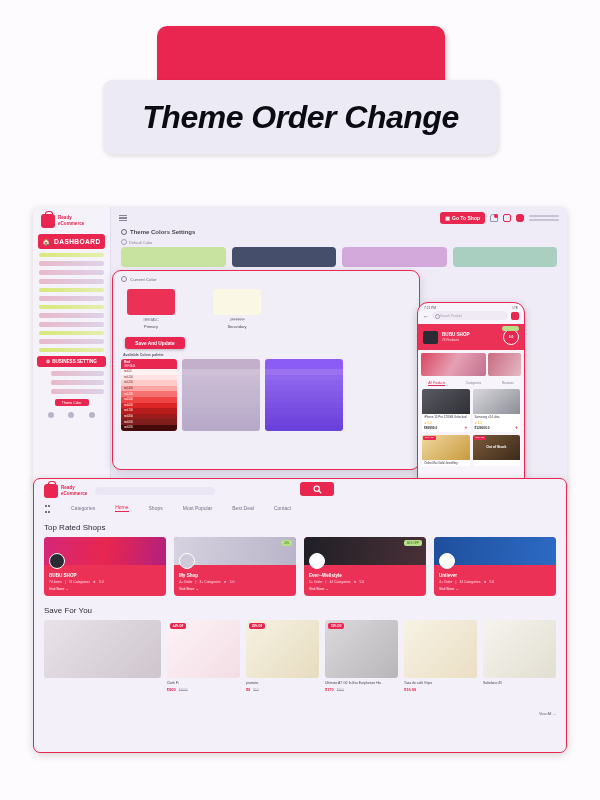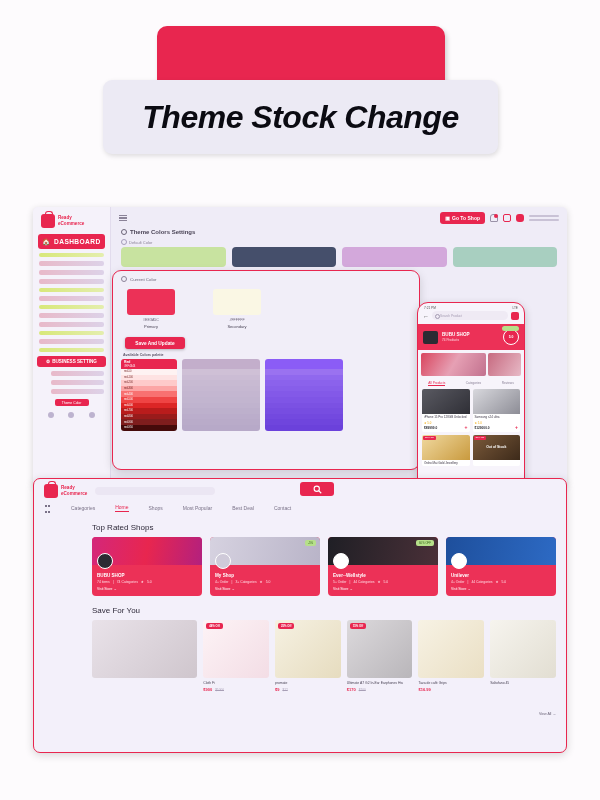--- a/index.html
+++ b/index.html
@@ -161,21 +161,21 @@
     background:#f3f0fa; border:1.3px solid #e8264f; border-radius:7px; overflow:hidden;
     box-shadow:0 2px 8px rgba(0,0,0,.16);
   }
   .st-top { display:flex;align-items:center;padding:5px 10px 0; gap:8px; }
   .st-search { width:120px;height:8px;background:#ebe6f3;border-radius:4px; }
   .st-search-btn { position:absolute; left:300px; top:482px; width:34px;height:14px;background:#e8264f;border-radius:3px; display:flex;align-items:center;justify-content:center; }
   .st-nav { display:flex;align-items:center;gap:20px;padding:4px 10px 5px; font-size:5px;color:#7a7288; }
   .st-nav .active { color:#e8264f; border-bottom:1.2px solid #e8264f; padding-bottom:1px; }
   .grid-ic { width:7px; }
   .grid-ic b { display:inline-block;width:2px;height:2px;background:#7a7288;margin:.5px; }
-  .st-section { padding: 4px 10px 0; margin-left: 48px; }
+  .st-section { padding: 4px 10px 0; }
   .st-h { font-size:8px;color:#2f2a3a; font-weight:normal; margin-bottom:5px; }
   .shops { display:flex; gap:8px; }
   .shop-card { flex:1; border-radius:4px; overflow:hidden; background:#ec3157; position:relative; }
   .shop-banner { height:28px; }
   .shop-av { position:absolute;left:5px;top:16px;width:16px;height:16px;border-radius:50%;border:1.2px solid #fff; }
   .shop-body { padding:8px 5px 5px; color:#fff; }
   .shop-name { font-size:4.6px;font-weight:bold; }
   .shop-meta { font-size:3.4px;margin-top:2px;color:#ffd9e2;display:flex;align-items:center;gap:3px; }
   .shop-visit { font-size:3.4px;margin-top:3px;color:#fff; }
   .shop-pill { position:absolute;right:4px;top:3px;background:#b6e08a;color:#2f5d13;font-size:2.8px;padding:1px 3px;border-radius:2px; }
@@ -187,21 +187,21 @@
   .prod-price { font-size:4px;color:#e8264f;font-weight:bold;margin-top:2px; }
   .prod-old { color:#a89fb6;font-weight:normal;font-size:3.2px;margin-left:3px;text-decoration:line-through; }
   .view-all { position:absolute; right:10px; bottom:36px; font-size:3.6px; color:#6b6478; }
 </style>
 </head>
 <body>
 
 <div class="title-zone">
   <div class="title-red-tab"></div>
   <div class="title-plate">
-    <div class="title-text">Theme Stock Change</div>
+    <div class="title-text">Theme Order Change</div>
   </div>
 </div>
 
 <div class="dash">
 
   <div class="dash-side">
     <div class="logo-row">
       <div class="logo-bag"></div>
       <div class="logo-txt">
         <span>Ready</span><br>

